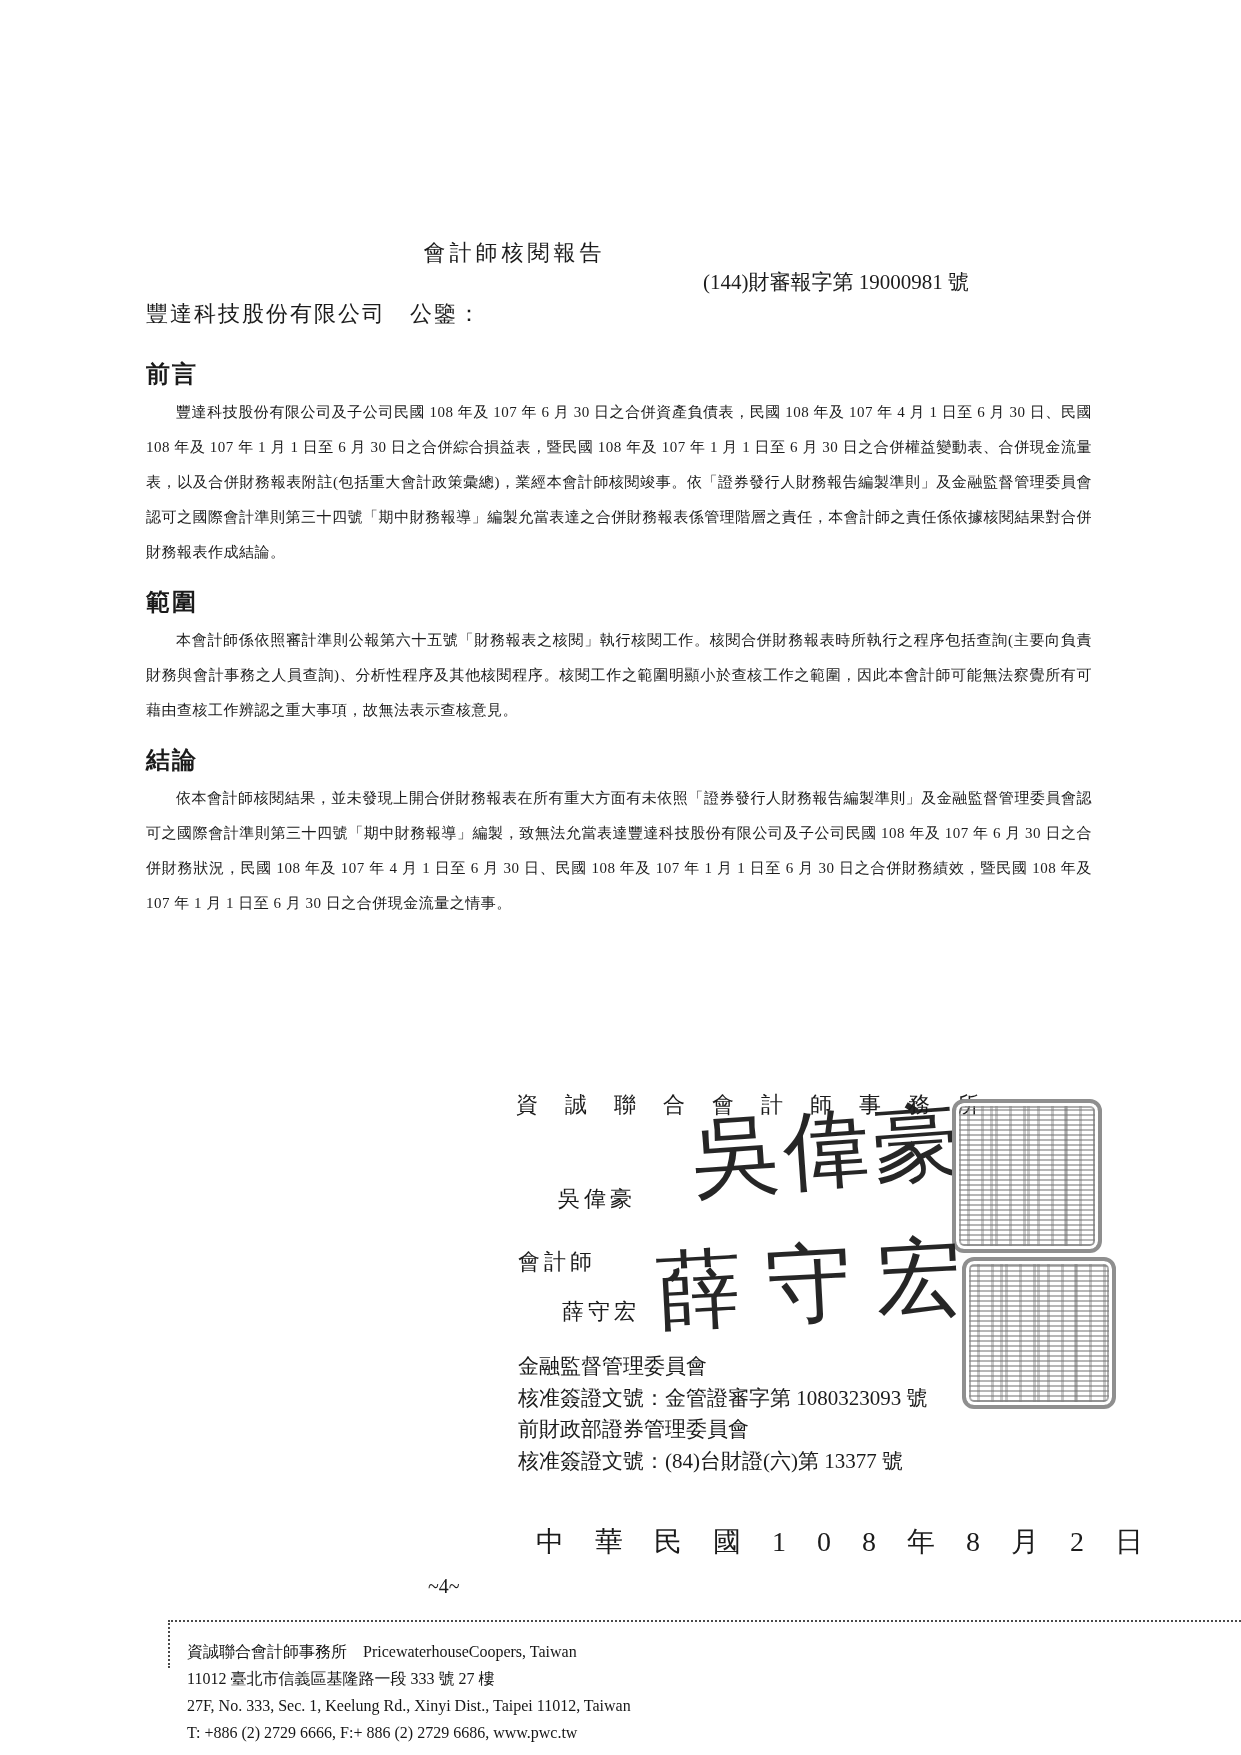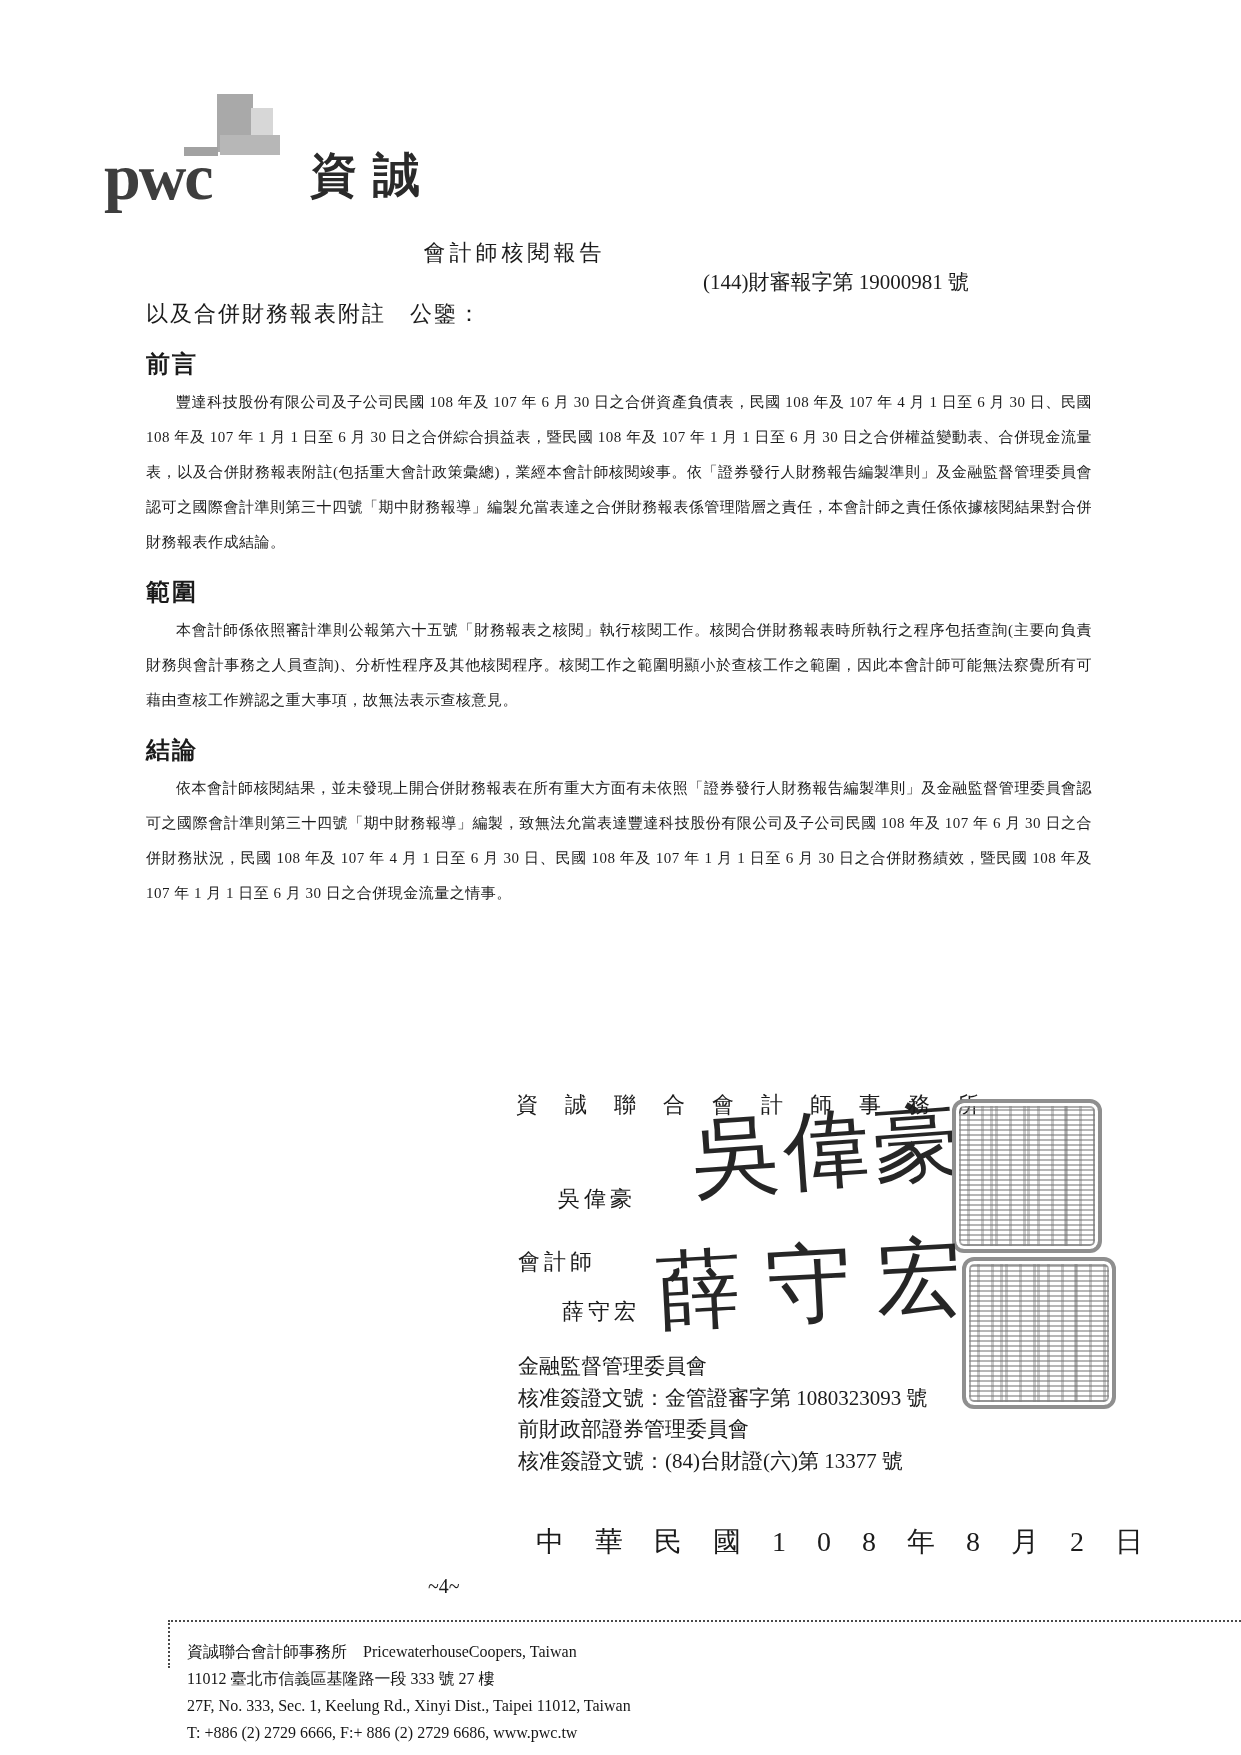--- a/index.html
+++ b/index.html
@@ -37,21 +37,21 @@
   }
   .ref-line{
     position:absolute;top:268px;left:0;width:1241px;
     box-sizing:border-box;padding-right:272px;
     text-align:right;font-size:21px;white-space:nowrap;
   }
   .addressee{position:absolute;left:146px;top:299px;font-size:22px;letter-spacing:2px;white-space:nowrap;}
   
   .content{position:absolute;left:146px;top:340px;width:946px;}
   .sec-h{font-size:24px;font-weight:bold;margin:16px 0 5px;letter-spacing:2px;}
-  .sec-h.first{margin-top:8px;}
+  .sec-h.first{margin-top:18px;}
   .sec-p{
     font-size:15px;line-height:35px;margin:0;
     text-align:justify;text-indent:2em;
     letter-spacing:0.5px;
   }
   
   .sig-firm{position:absolute;left:516px;top:1090px;font-size:22px;letter-spacing:27px;white-space:nowrap;}
   .sig-script{
     position:absolute;color:#161616;line-height:1;white-space:nowrap;
     font-family:"DejaVu Serif", cursive;opacity:.93;
@@ -80,32 +80,24 @@
   .footer-rule{position:absolute;left:168px;right:0;top:1620px;height:0;border-top:2px dotted #4a4a4a;}
   .footer-rule-v{position:absolute;left:168px;top:1620px;height:48px;width:0;border-left:2px dotted #4a4a4a;}
   .footer-text{position:absolute;left:187px;top:1638px;font-size:16px;line-height:27px;color:#161616;}
   .footer-line1 .cn{margin-right:16px;}
 </style>
 </head>
 <body>
 
 <div class="page">
 
-  <div class="logo">
-    <div class="blk b1"></div>
-    <div class="blk b2"></div>
-    <div class="blk b3"></div>
-    <div class="blk b4"></div>
-    <div class="pwc-text">pwc</div>
-    <div class="brand">資誠</div>
-  </div>
 
   <div class="doc-title">會計師核閱報告</div>
   <div class="ref-line">(144)財審報字第 19000981 號</div>
-  <div class="addressee">以及合併財務報表附註　公鑒：</div>
+  <div class="addressee">豐達科技股份有限公司　公鑒：</div>
 
   <div class="content">
     <div class="sec-h first">前言</div>
     <p class="sec-p">豐達科技股份有限公司及子公司民國 108 年及 107 年 6 月 30 日之合併資產負債表，民國 108 年及 107 年 4 月 1 日至 6 月 30 日、民國 108 年及 107 年 1 月 1 日至 6 月 30 日之合併綜合損益表，暨民國 108 年及 107 年 1 月 1 日至 6 月 30 日之合併權益變動表、合併現金流量表，以及合併財務報表附註(包括重大會計政策彙總)，業經本會計師核閱竣事。依「證券發行人財務報告編製準則」及金融監督管理委員會認可之國際會計準則第三十四號「期中財務報導」編製允當表達之合併財務報表係管理階層之責任，本會計師之責任係依據核閱結果對合併財務報表作成結論。</p>
 
     <div class="sec-h">範圍</div>
     <p class="sec-p">本會計師係依照審計準則公報第六十五號「財務報表之核閱」執行核閱工作。核閱合併財務報表時所執行之程序包括查詢(主要向負責財務與會計事務之人員查詢)、分析性程序及其他核閱程序。核閱工作之範圍明顯小於查核工作之範圍，因此本會計師可能無法察覺所有可藉由查核工作辨認之重大事項，故無法表示查核意見。</p>
 
     <div class="sec-h">結論</div>
     <p class="sec-p">依本會計師核閱結果，並未發現上開合併財務報表在所有重大方面有未依照「證券發行人財務報告編製準則」及金融監督管理委員會認可之國際會計準則第三十四號「期中財務報導」編製，致無法允當表達豐達科技股份有限公司及子公司民國 108 年及 107 年 6 月 30 日之合併財務狀況，民國 108 年及 107 年 4 月 1 日至 6 月 30 日、民國 108 年及 107 年 1 月 1 日至 6 月 30 日之合併財務績效，暨民國 108 年及 107 年 1 月 1 日至 6 月 30 日之合併現金流量之情事。</p>

